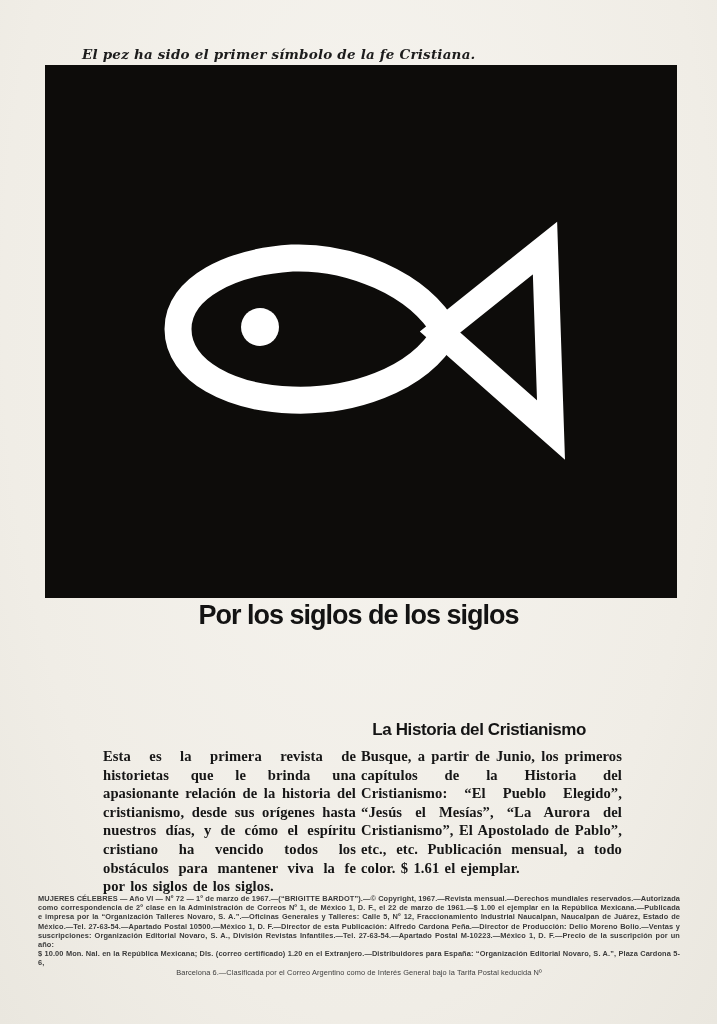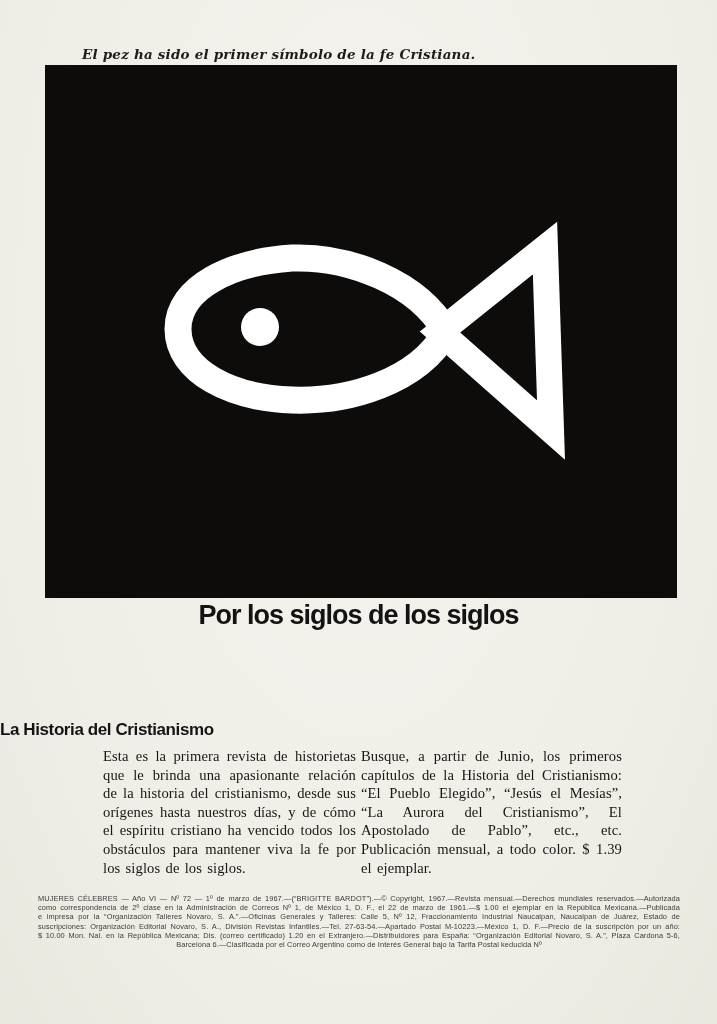--- a/index.html
+++ b/index.html
@@ -31,28 +31,28 @@
   .headline{
     position:absolute;left:0;top:600px;width:717px;
     margin:0;text-align:center;
     font-family:"Liberation Sans", sans-serif;
     font-weight:700;font-size:27px;letter-spacing:-1px;
     color:#131313;
     transform:scaleY(1.04);
   }
   .section-title{
     position:absolute;left:0;top:720px;width:586px;
-    margin:0;text-align:left;
+    margin:0;text-align:right;
     font-family:"Liberation Sans", sans-serif;
     font-weight:700;font-size:17px;letter-spacing:-0.4px;
     color:#141414;
   }
   .cols{
     position:absolute;left:103px;top:747px;width:524px;
-    display:flex;gap:5px;
+    display:flex;gap:5px;font-weight:bold;
   }
   .col{
     margin:0;
     font-size:14.6px;line-height:18.6px;
     text-align:justify;
     color:#161616;
     letter-spacing:.1px;
     word-spacing:1.5px;
   }
   .col-left{width:253px;}
@@ -64,21 +64,21 @@
     font-weight:700;font-size:16.5px;letter-spacing:-0.3px;
     color:#141414;
   }
   .legal{
     position:absolute;left:38px;top:894px;width:642px;
     font-family:"Liberation Sans", sans-serif;
     font-size:7.4px;line-height:9.2px;
     color:#3b3b3b;
     letter-spacing:.1px;
   }
-  .legal .jline{text-align:justify;text-align-last:justify;}
+  .legal .jline{text-align:justify;text-align-last:justify;font-weight:bold;}
   .legal .cline{text-align:center;}
   .approval{
     position:absolute;left:0;top:966px;width:717px;
     text-align:center;
     font-family:"Liberation Sans", sans-serif;
     font-weight:700;font-size:8px;
     letter-spacing:3.4px;word-spacing:7px;
     color:#222;
   }
 </style>
@@ -103,27 +103,28 @@
       <circle cx="214" cy="261" r="19" fill="#ffffff"></circle>
     </svg>
   </div>
 
   <h1 class="headline">Por los siglos de los siglos</h1>
 
   <h2 class="section-title">La Historia del Cristianismo</h2>
 
   <div class="cols">
     <p class="col col-left">Esta es la primera revista de historietas que le brinda una apasionante relación de la historia del cristianismo, desde sus orígenes hasta nuestros días, y de cómo el espíritu cristiano ha vencido todos los obstáculos para mantener viva la fe por los siglos de los siglos.</p>
-    <p class="col col-right">Busque, a partir de Junio, los primeros capítulos de la Historia del Cristianismo: “El Pueblo Elegido”, “Jesús el Mesías”, “La Aurora del Cristianismo”, El Apostolado de Pablo”, etc., etc. Publicación mensual, a todo color. $ 1.39 el ejemplar.</p>
+    <p class="col col-right">Busque, a partir de Junio, los primeros capítulos de la Historia del Cristianismo: “El Pueblo Elegido”, “Jesús el Mesías”, “La Aurora del Cristianismo”, El Apostolado de Pablo”, etc., etc. Publicación mensual, a todo color. $ 1.61 el ejemplar.</p>
   </div>
 
 
   <div class="legal">
     <div class="jline">MUJERES CÉLEBRES — Año VI — Nº 72 — 1º de marzo de 1967.—(“BRIGITTE BARDOT”).—© Copyright, 1967.—Revista mensual.—Derechos mundiales reservados.—Autorizada</div>
     <div class="jline">como correspondencia de 2º clase en la Administración de Correos Nº 1, de México 1, D. F., el 22 de marzo de 1961.—$ 1.00 el ejemplar en la República Mexicana.—Publicada</div>
     <div class="jline">e impresa por la “Organización Talleres Novaro, S. A.”.—Oficinas Generales y Talleres: Calle 5, Nº 12, Fraccionamiento Industrial Naucalpan, Naucalpan de Juárez, Estado de</div>
+    <div class="jline">México.—Tel. 27-63-54.—Apartado Postal 10500.—México 1, D. F.—Director de esta Publicación: Alfredo Cardona Peña.—Director de Producción: Delio Moreno Bolio.—Ventas y</div>
     <div class="jline">suscripciones: Organización Editorial Novaro, S. A., División Revistas Infantiles.—Tel. 27-63-54.—Apartado Postal M-10223.—México 1, D. F.—Precio de la suscripción por un año:</div>
     <div class="jline">$ 10.00 Mon. Nal. en la República Mexicana; Dls. (correo certificado) 1.20 en el Extranjero.—Distribuidores para España: “Organización Editorial Novaro, S. A.”, Plaza Cardona 5-6,</div>
     <div class="cline">Barcelona 6.—Clasificada por el Correo Argentino como de Interés General bajo la Tarifa Postal keducida Nº</div>
   </div>
 
 
 </div>
 
 </body></html>

